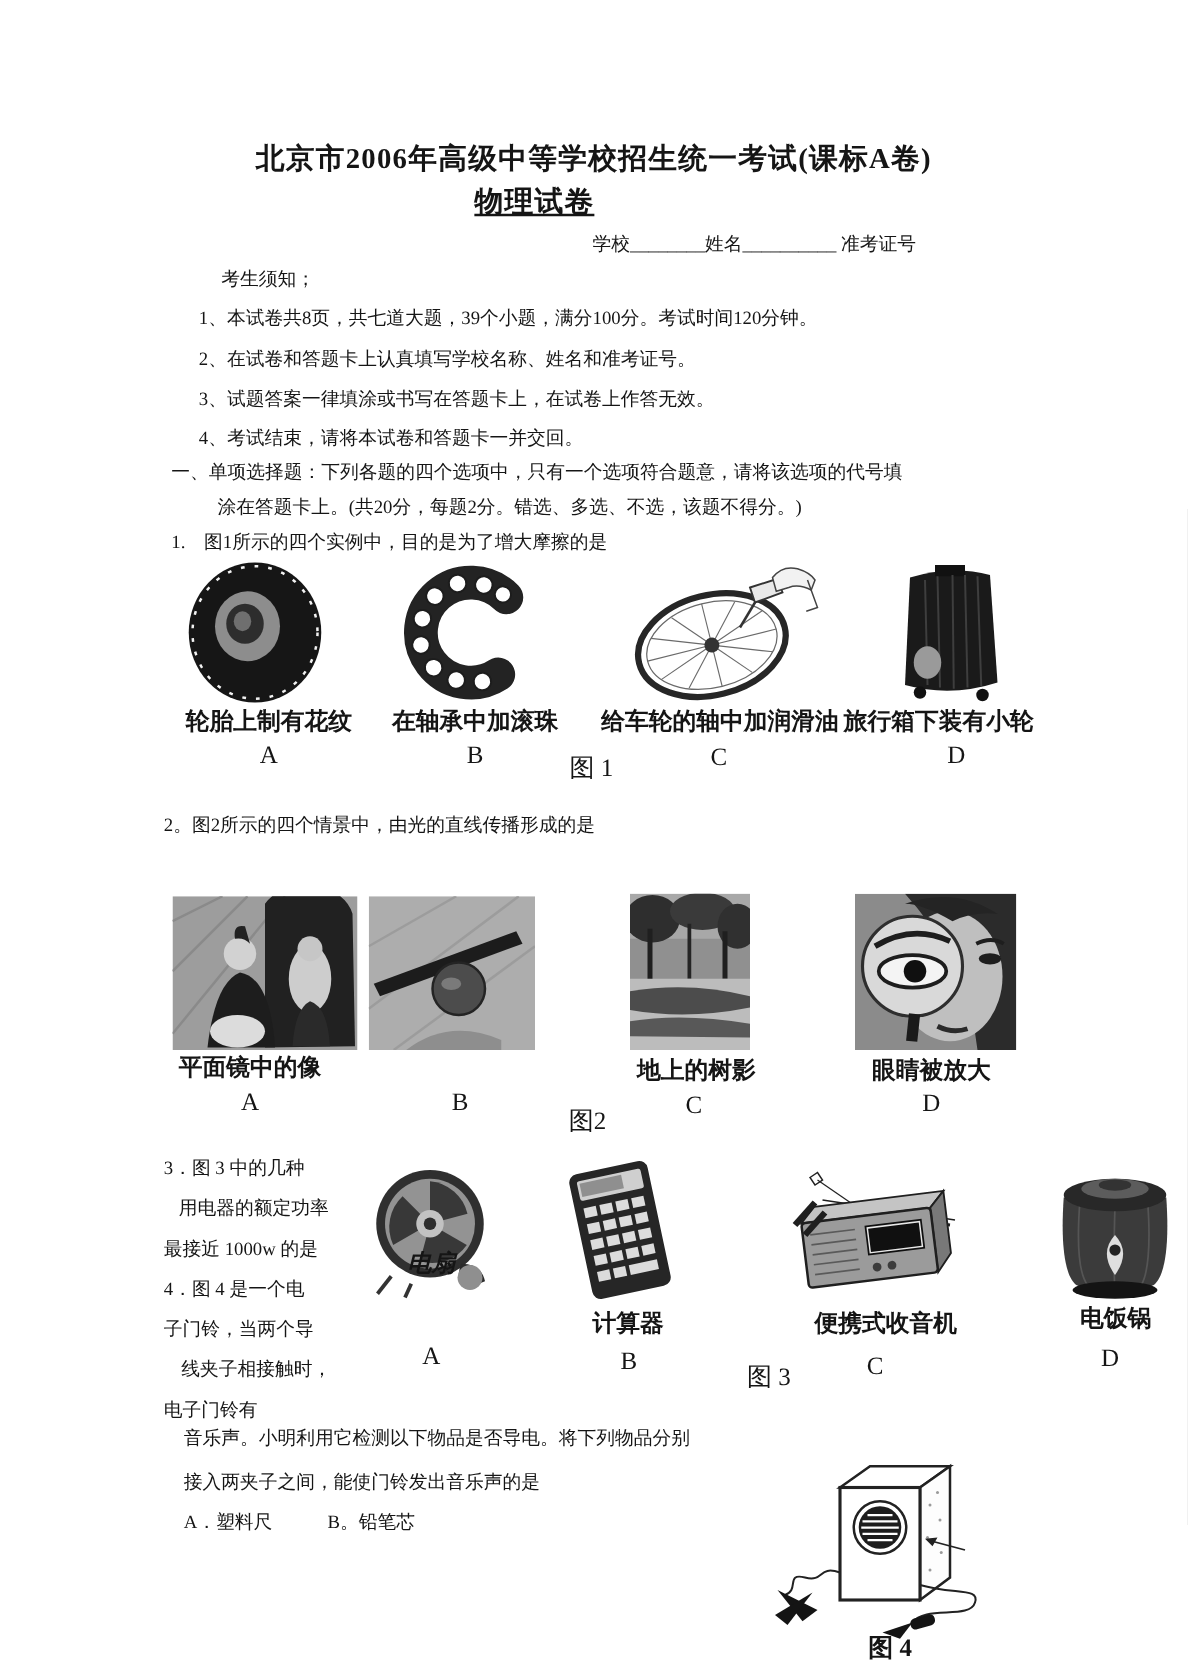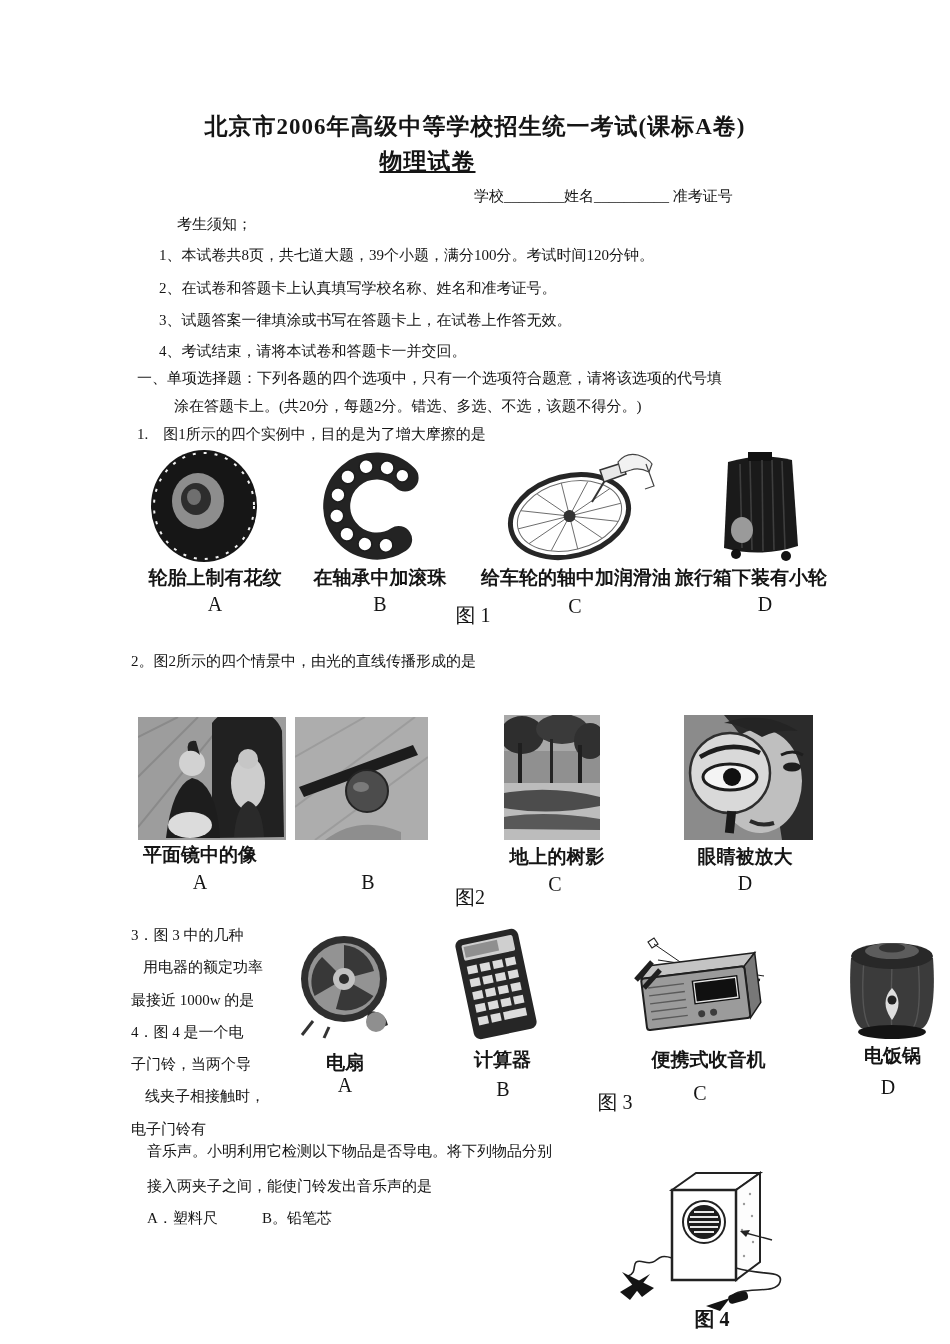--- a/index.html
+++ b/index.html
@@ -278,21 +278,21 @@
       </g>
       <ellipse cx="52" cy="18" rx="41" ry="13" fill="#282828"></ellipse>
       <ellipse cx="52" cy="13" rx="27" ry="8" fill="#5c5c5c"></ellipse>
       <ellipse cx="52" cy="10" rx="13" ry="4.5" fill="#333"></ellipse>
       <path d="M52 50 q13 14 0 32 q-13 -18 0 -32z" fill="#dedede"></path>
       <circle cx="52" cy="62" r="4.5" fill="#222"></circle>
       <ellipse cx="52" cy="94" rx="34" ry="7" fill="#141414"></ellipse>
     </svg>
   </div>
 
-  <div class="txt cap ctr" style="left:295px;top:1051px;width:100px;">电扇</div>
+  <div class="txt cap ctr" style="left:295px;top:1000px;width:100px;font-style:italic;">电扇</div>
   <div class="txt cap ctr" style="left:430px;top:1048px;width:145px;">计算器</div>
   <div class="txt cap ctr" style="left:606px;top:1048px;width:205px;">便携式收音机</div>
   <div class="txt cap ctr" style="left:820px;top:1044px;width:145px;">电饭锅</div>
   <div class="txt ltr" style="left:330px;top:1072px;">A</div>
   <div class="txt ltr" style="left:488px;top:1076px;">B</div>
   <div class="txt ltr" style="left:685px;top:1080px;">C</div>
   <div class="txt ltr" style="left:873px;top:1074px;">D</div>
   <div class="txt figlab" style="left:580px;top:1089px;">图 3</div>
 
   <div class="txt" style="left:147px;top:1142px;">音乐声。小明利用它检测以下物品是否导电。将下列物品分别</div>

